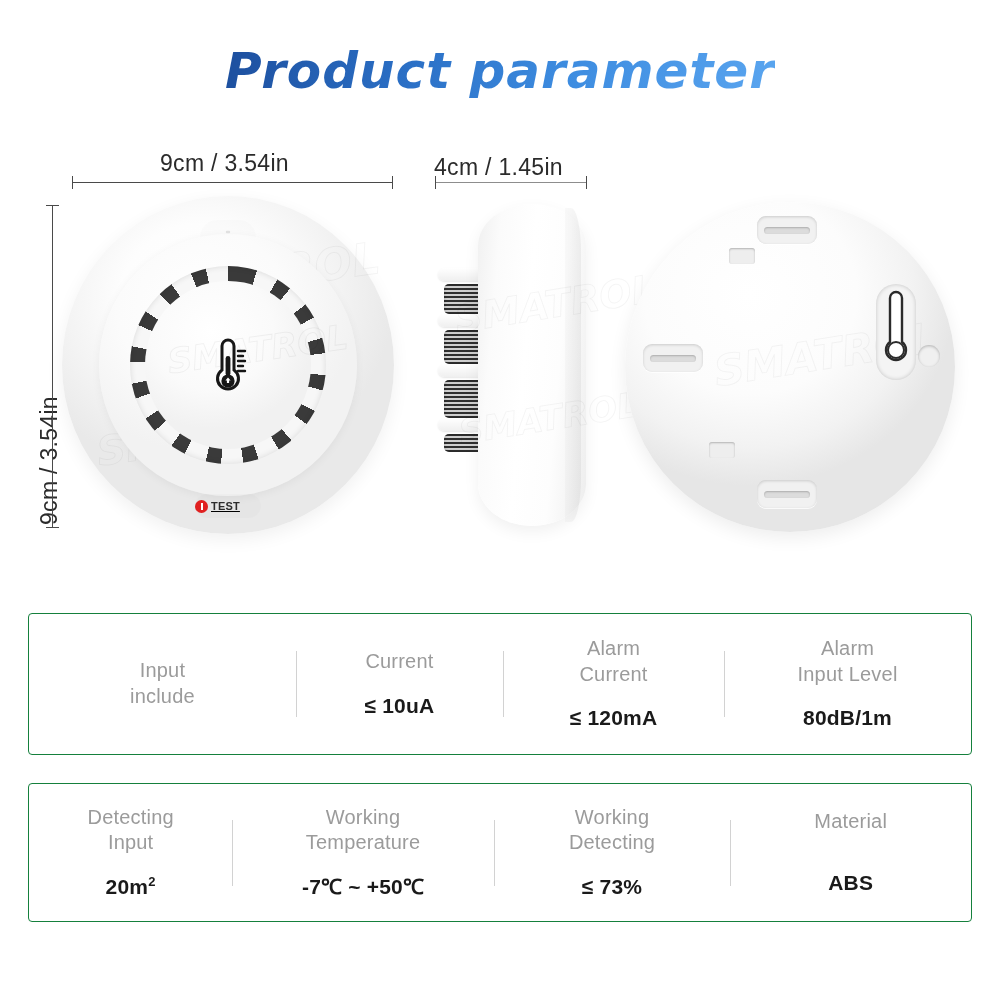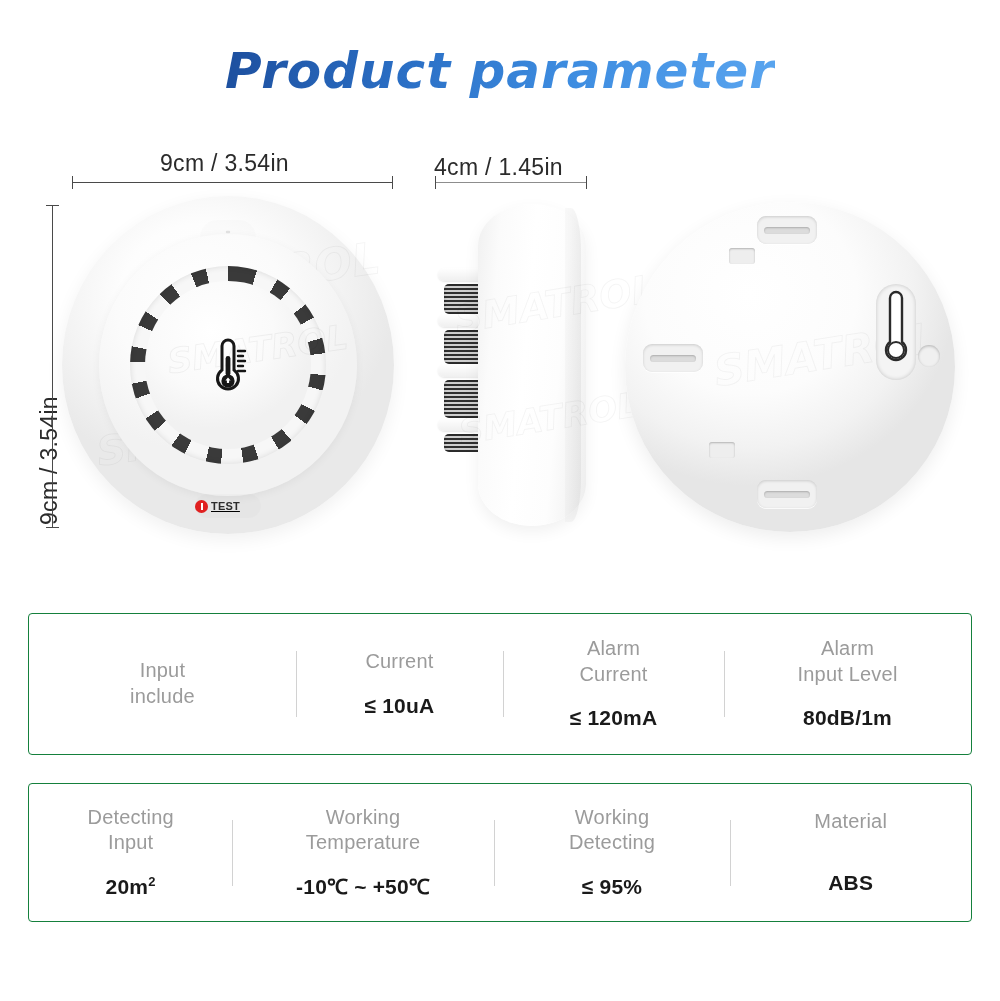--- a/index.html
+++ b/index.html
@@ -508,29 +508,29 @@
     <div class="spec-value">
       <span>20m</span><sup>2</sup>
     </div>
   </div>
 
   <div class="spec-cell c2">
     <div class="spec-label">
       <div>Working</div>
       <div>Temperature</div>
     </div>
-    <div class="spec-value">-10℃ ~ +50℃</div>
+    <div class="spec-value">-7℃ ~ +50℃</div>
   </div>
 
   <div class="spec-cell c3">
     <div class="spec-label">
       <div>Working</div>
       <div>Detecting</div>
     </div>
-    <div class="spec-value">≤ 95%</div>
+    <div class="spec-value">≤ 73%</div>
   </div>
 
   <div class="spec-cell c4">
     <div class="spec-label">
       <div>Material</div>
     </div>
     <div class="spec-value">ABS</div>
   </div>
 </div>
 

